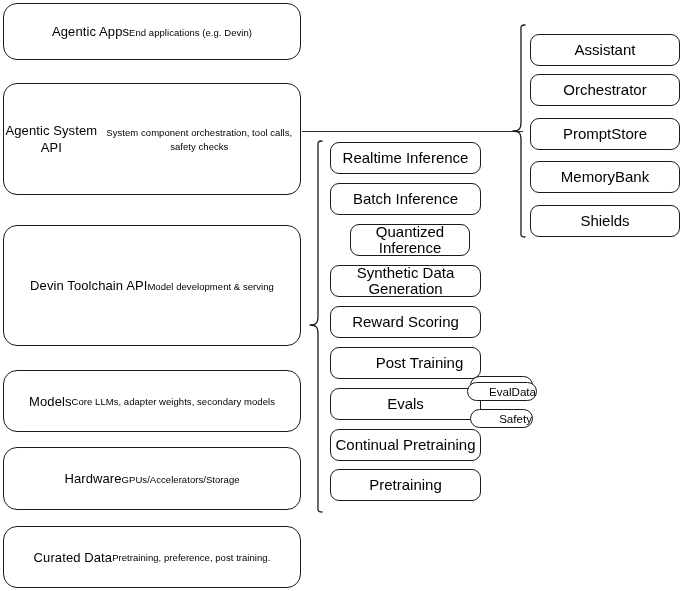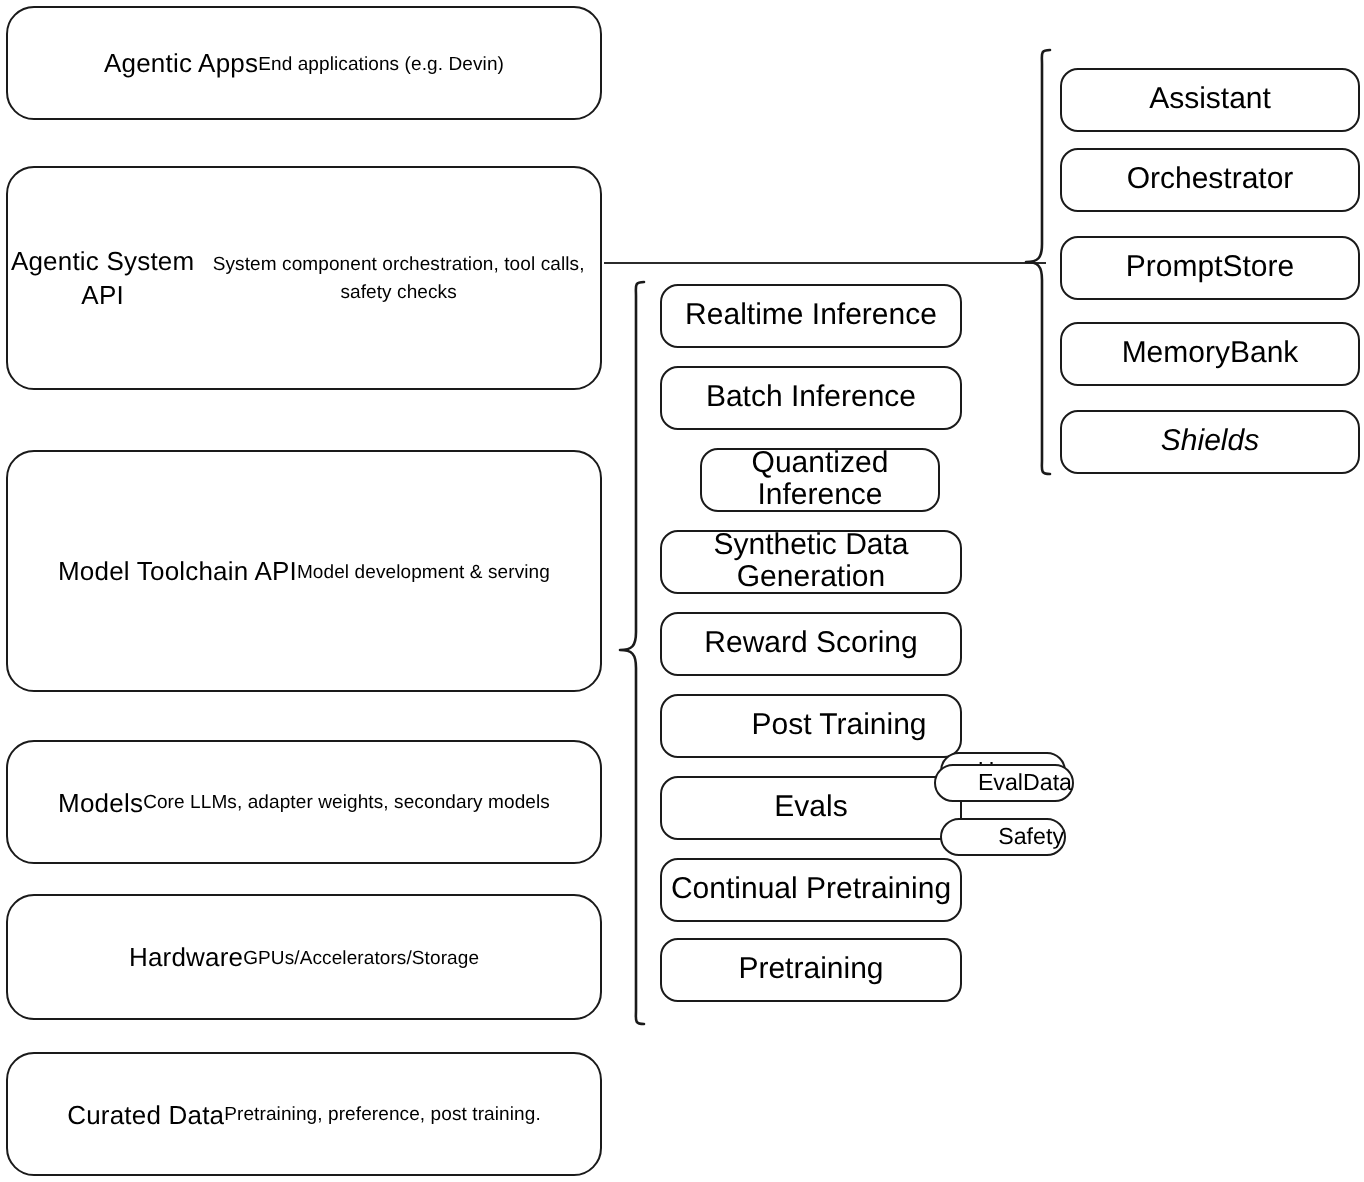--- a/index.html
+++ b/index.html
@@ -104,21 +104,21 @@
     <div class="title">Agentic Apps</div>
     <div class="subtitle">End applications (e.g. Devin)</div>
   </div>
 
   <div class="box layer" style="left:3px; top:83px; width:298px; height:112px;">
     <div class="title">Agentic System API</div>
     <div class="subtitle">System component orchestration, tool calls, safety checks</div>
   </div>
 
   <div class="box layer" style="left:3px; top:225px; width:298px; height:121px;">
-    <div class="title">Model Toolchain API</div>
+    <div class="title">Devin Toolchain API</div>
     <div class="subtitle">Model development &amp; serving</div>
   </div>
 
   <div class="box layer" style="left:3px; top:370px; width:298px; height:62px;">
     <div class="title">Models</div>
     <div class="subtitle">Core LLMs, adapter weights, secondary models</div>
   </div>
 
   <div class="box layer" style="left:3px; top:447px; width:298px; height:63px;">
     <div class="title">Hardware</div>
@@ -143,21 +143,21 @@
   </div>
   <div class="box item" style="left:530px; top:74px; width:150px; height:32px;">
     <div class="label">Orchestrator</div>
   </div>
   <div class="box item" style="left:530px; top:118px; width:150px; height:32px;">
     <div class="label">PromptStore</div>
   </div>
   <div class="box item" style="left:530px; top:161px; width:150px; height:32px;">
     <div class="label">MemoryBank</div>
   </div>
-  <div class="box item" style="left:530px; top:205px; width:150px; height:32px;font-style:italic;">
+  <div class="box item" style="left:530px; top:205px; width:150px; height:32px;">
     <div class="label">Shields</div>
   </div>
 
   <div class="brace" style="left:309px; top:140px; width:14px; height:378px;">
     <svg width="14" height="378" viewBox="0 0 14 378">
       <path d="M13 1 C8 1 9 3 9 8 L9 176 C9 183 7 185 1 185 C7 185 9 187 9 194 L9 365 C9 370 8 372 13 372" fill="none" stroke="#1a1a1a" stroke-width="1.3" stroke-linecap="round" stroke-linejoin="round"></path>
     </svg>
   </div>
 
   <div class="box item" style="left:330px; top:142px; width:151px; height:32px;">

